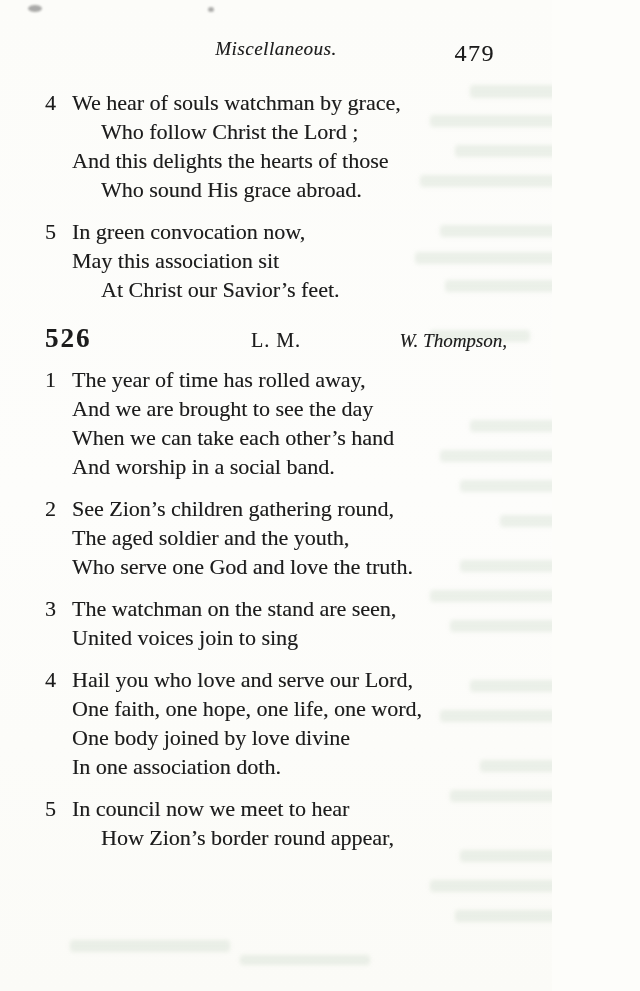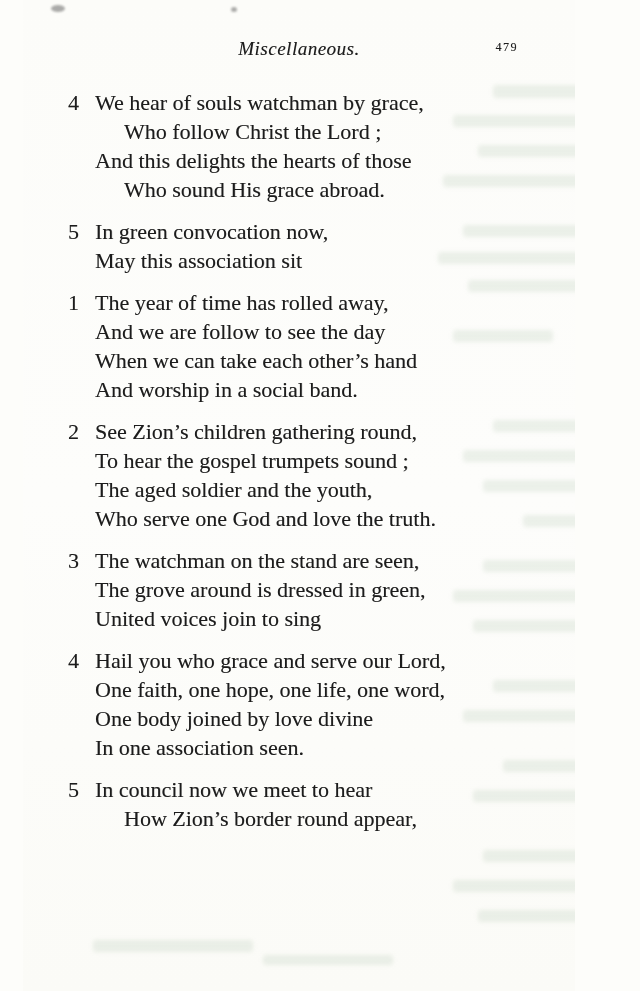--- a/index.html
+++ b/index.html
@@ -10,21 +10,20 @@
     color: #1c1c1c;
     overflow: hidden;
   }
   .page {
     position: relative;
     width: 552px;
     height: 991px;
     padding: 38px 45px 0 45px;
     overflow: hidden;
     background: linear-gradient(180deg, #fcfcf9 0%, #fdfdfb 50%, #fbfbf7 100%);
-    margin-left: 23px;
   }
   
   .ghost {
     position: absolute;
     background: rgba(140, 175, 140, 0.16);
     filter: blur(2px);
     border-radius: 3px;
     pointer-events: none;
     z-index: 0;
   }
@@ -49,21 +48,21 @@
   }
   .running-title {
     font-style: italic;
     font-size: 19px;
     letter-spacing: 0.5px;
   }
   .page-number {
     position: absolute;
     right: 12px;
     top: 2px;
-    font-size: 12px;
+    font-size: 24px;
     letter-spacing: 1.5px;
   }
   .verse {
     margin-bottom: 13px;
     font-size: 22px;
     line-height: 29px;
   }
   .line { padding-left: 27px; }
   .line.first { position: relative; }
   .vnum { position: absolute; left: 0; }
@@ -132,48 +131,52 @@
     <div class="verse">
       <div class="line first"><span class="vnum">4</span><span>We hear of souls watchman by grace,</span></div>
       <div class="line deep">Who follow Christ the Lord ;</div>
       <div class="line">And this delights the hearts of those</div>
       <div class="line deep">Who sound His grace abroad.</div>
     </div>
 
     <div class="verse">
       <div class="line first"><span class="vnum">5</span><span>In green convocation now,</span></div>
       <div class="line">May this association sit</div>
+      <div class="line deep">At Christ our Savior’s feet.</div>
     </div>
 
+    <div class="hymn-header">
+      <span class="hymn-number">526</span>
+      <span class="hymn-meter">L. M.</span>
+      <span class="hymn-author">W. Thompson,</span>
+    </div>
 
     <div class="verse">
       <div class="line first"><span class="vnum">1</span><span>The year of time has rolled away,</span></div>
-      <div class="line">And we are follow to see the day</div>
+      <div class="line">And we are brought to see the day</div>
       <div class="line">When we can take each other’s hand</div>
       <div class="line">And worship in a social band.</div>
     </div>
 
     <div class="verse">
       <div class="line first"><span class="vnum">2</span><span>See Zion’s children gathering round,</span></div>
-      <div class="line">To hear the gospel trumpets sound ;</div>
       <div class="line">The aged soldier and the youth,</div>
       <div class="line">Who serve one God and love the truth.</div>
     </div>
 
     <div class="verse">
       <div class="line first"><span class="vnum">3</span><span>The watchman on the stand are seen,</span></div>
-      <div class="line">The grove around is dressed in green,</div>
       <div class="line">United voices join to sing</div>
     </div>
 
     <div class="verse">
-      <div class="line first"><span class="vnum">4</span><span>Hail you who grace and serve our Lord,</span></div>
+      <div class="line first"><span class="vnum">4</span><span>Hail you who love and serve our Lord,</span></div>
       <div class="line">One faith, one hope, one life, one word,</div>
       <div class="line">One body joined by love divine</div>
-      <div class="line">In one association seen.</div>
+      <div class="line">In one association doth.</div>
     </div>
 
     <div class="verse">
       <div class="line first"><span class="vnum">5</span><span>In council now we meet to hear</span></div>
       <div class="line deep">How Zion’s border round appear,</div>
     </div>
 
   </div>
 </div>
 

